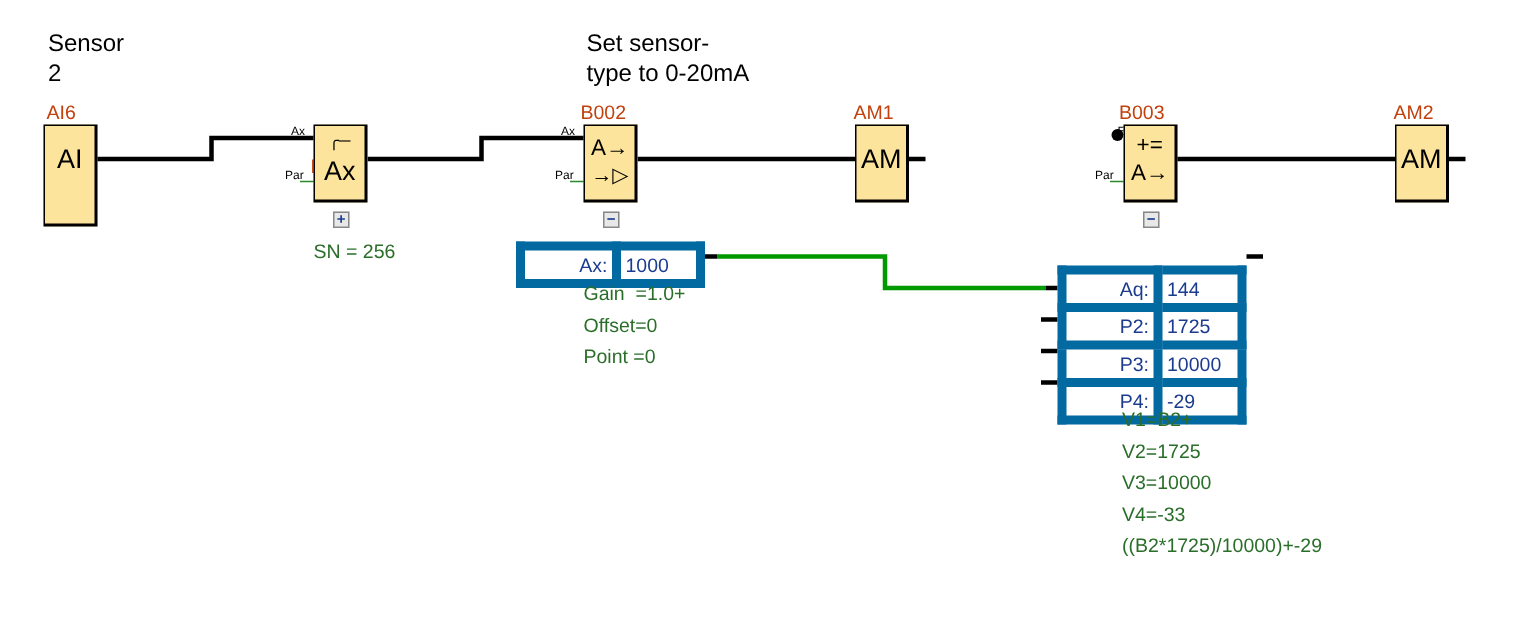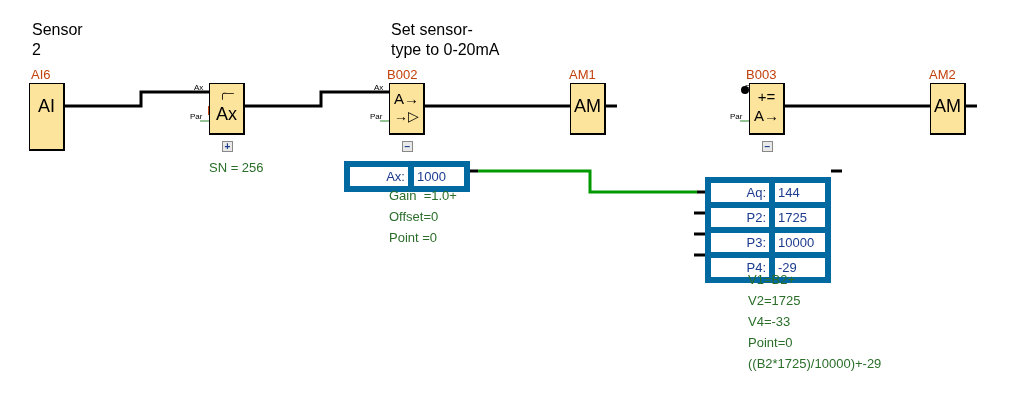--- a/index.html
+++ b/index.html
@@ -120,21 +120,21 @@
   </tr>
   <tr>
     <td class="k">P4:</td>
     <td>-29</td>
   </tr>
 </tbody>
   </table>
 <div class="abs green-txt" style="left:748px;top:269px;">
   <div>V1=B2+</div>
   <div>V2=1725</div>
+  <div>V3=10000</div>
   <div>V4=-33</div>
-  <div>Point=0</div>
   <div>((B2*1725)/10000)+-29</div>
 </div>
 
 <div class="abs blk-label" style="left:929px;top:68px;">AM2</div>
 <div class="block" style="left:930px;top:83px;width:36px;height:52px;">
   <div class="block-text" style="top:12px;font-size:18px;">AM</div>
 </div>
 
 </body></html>

